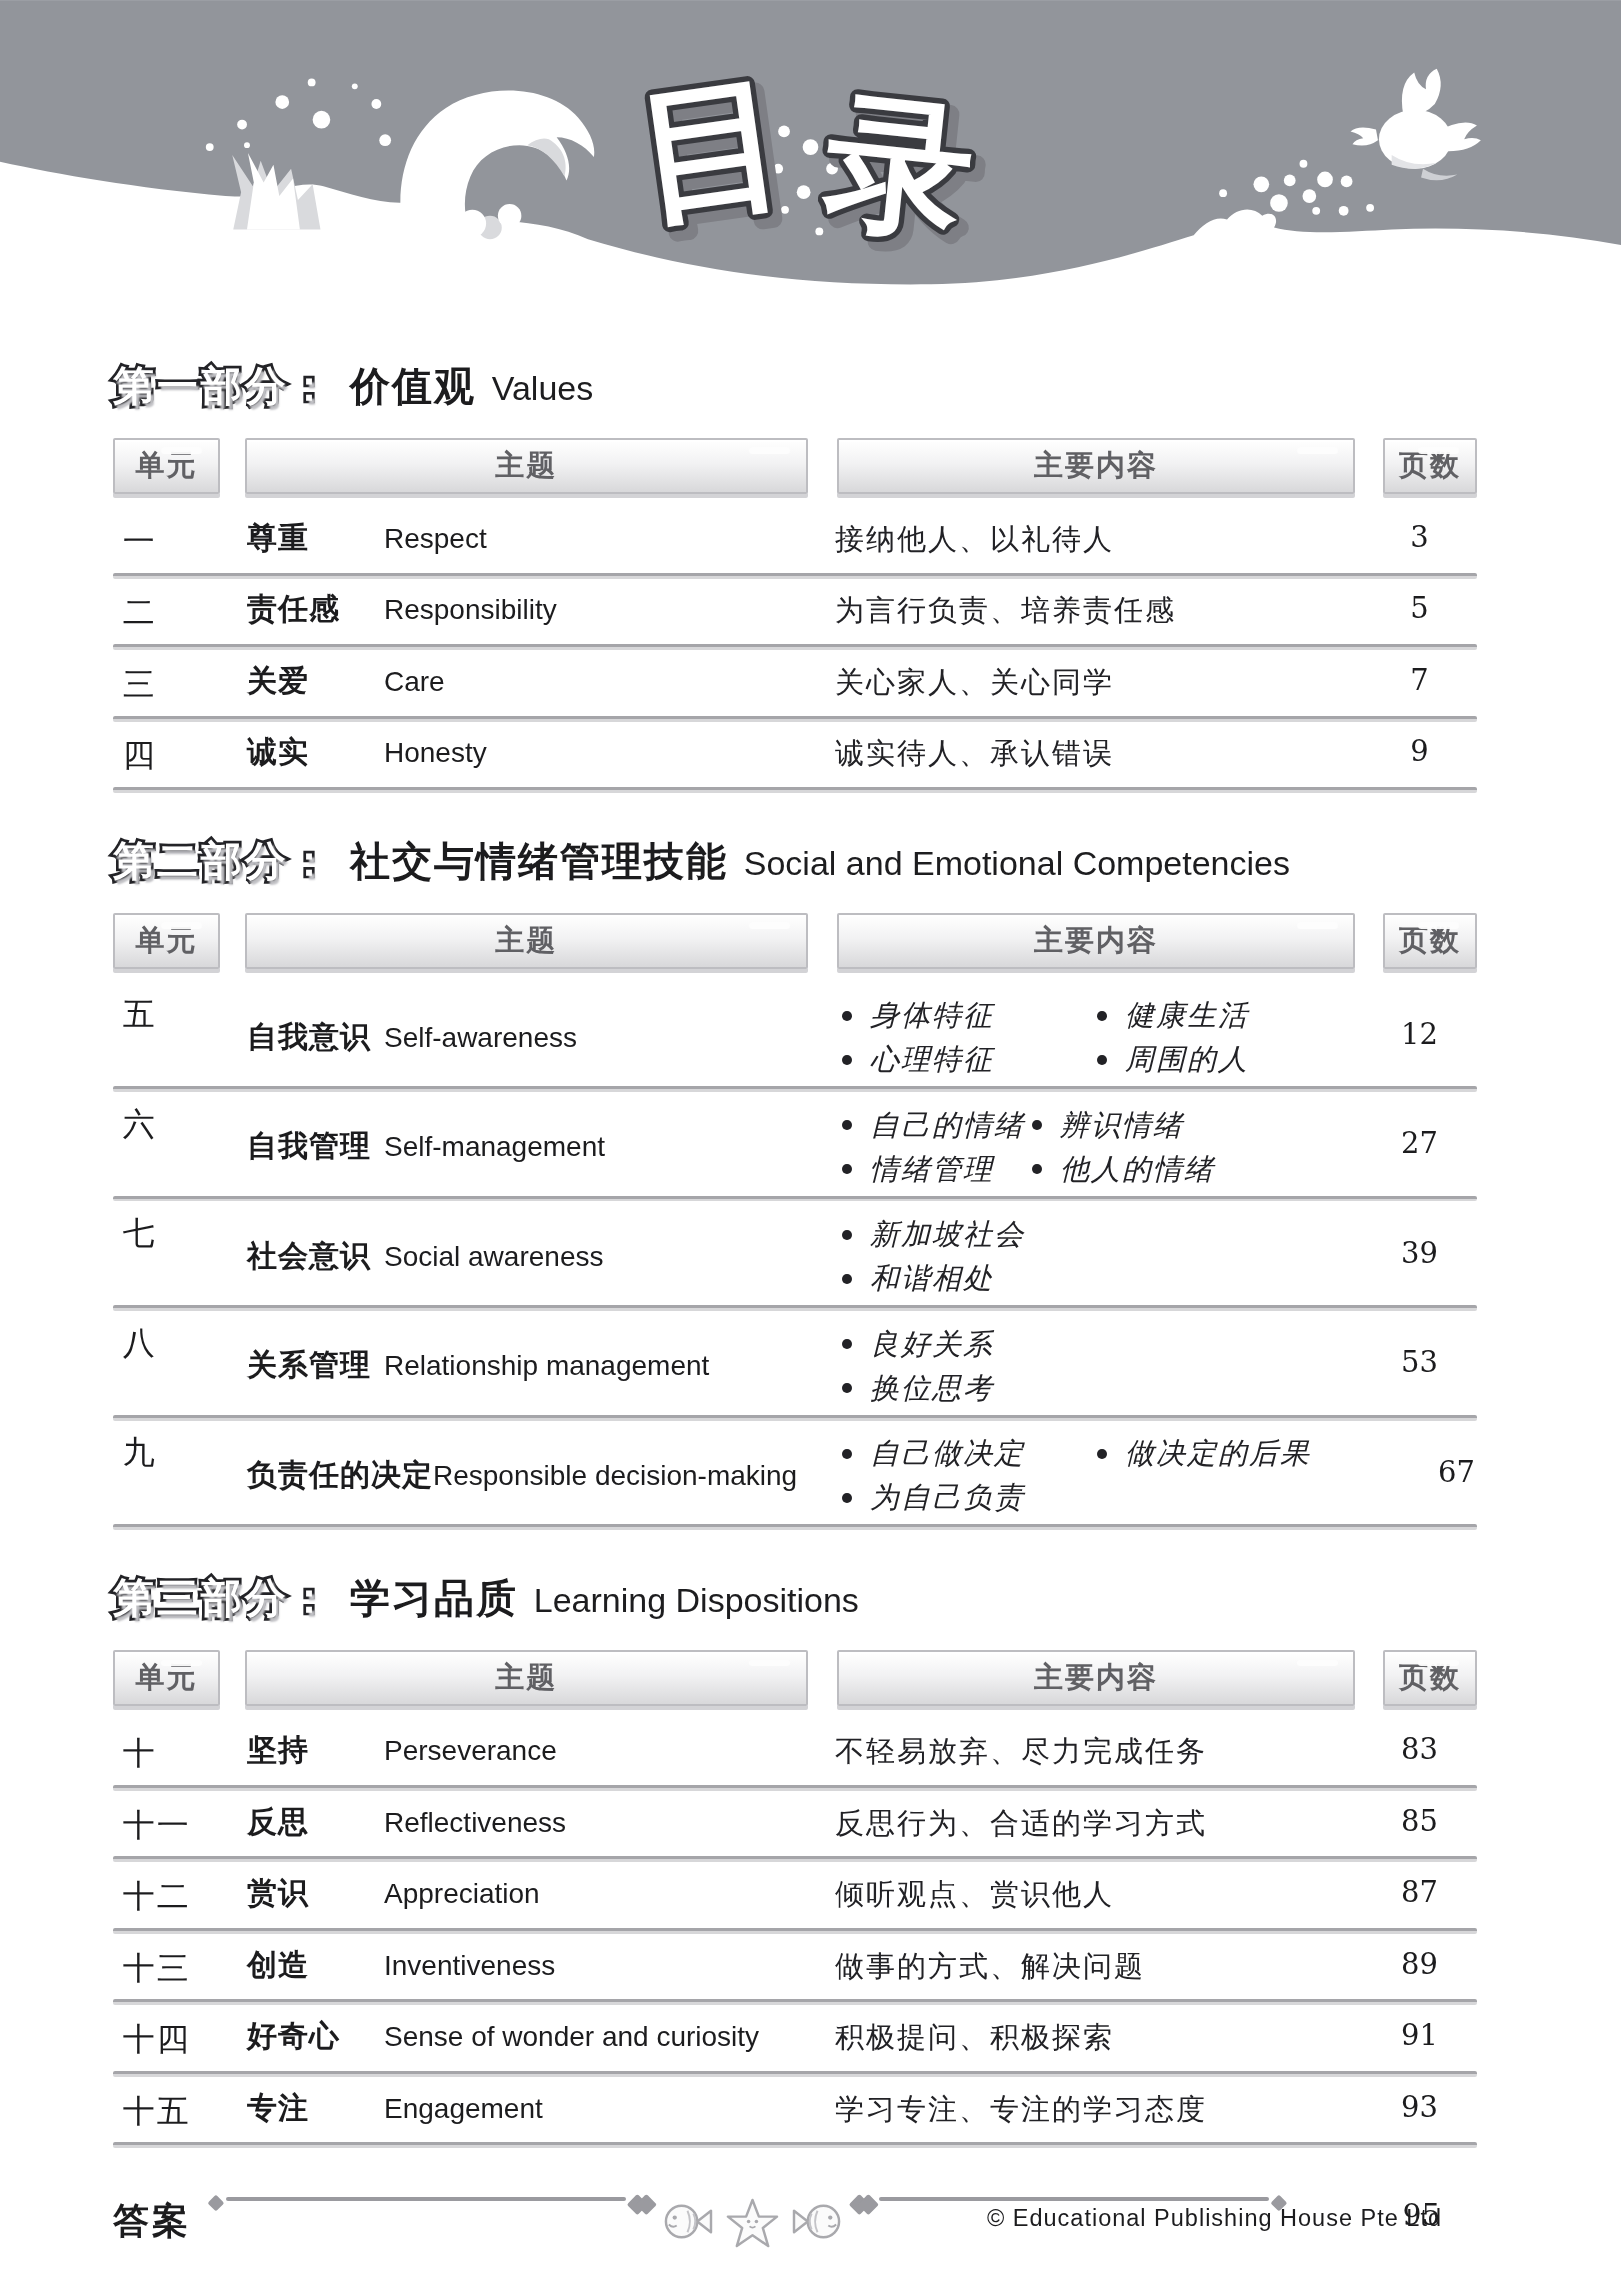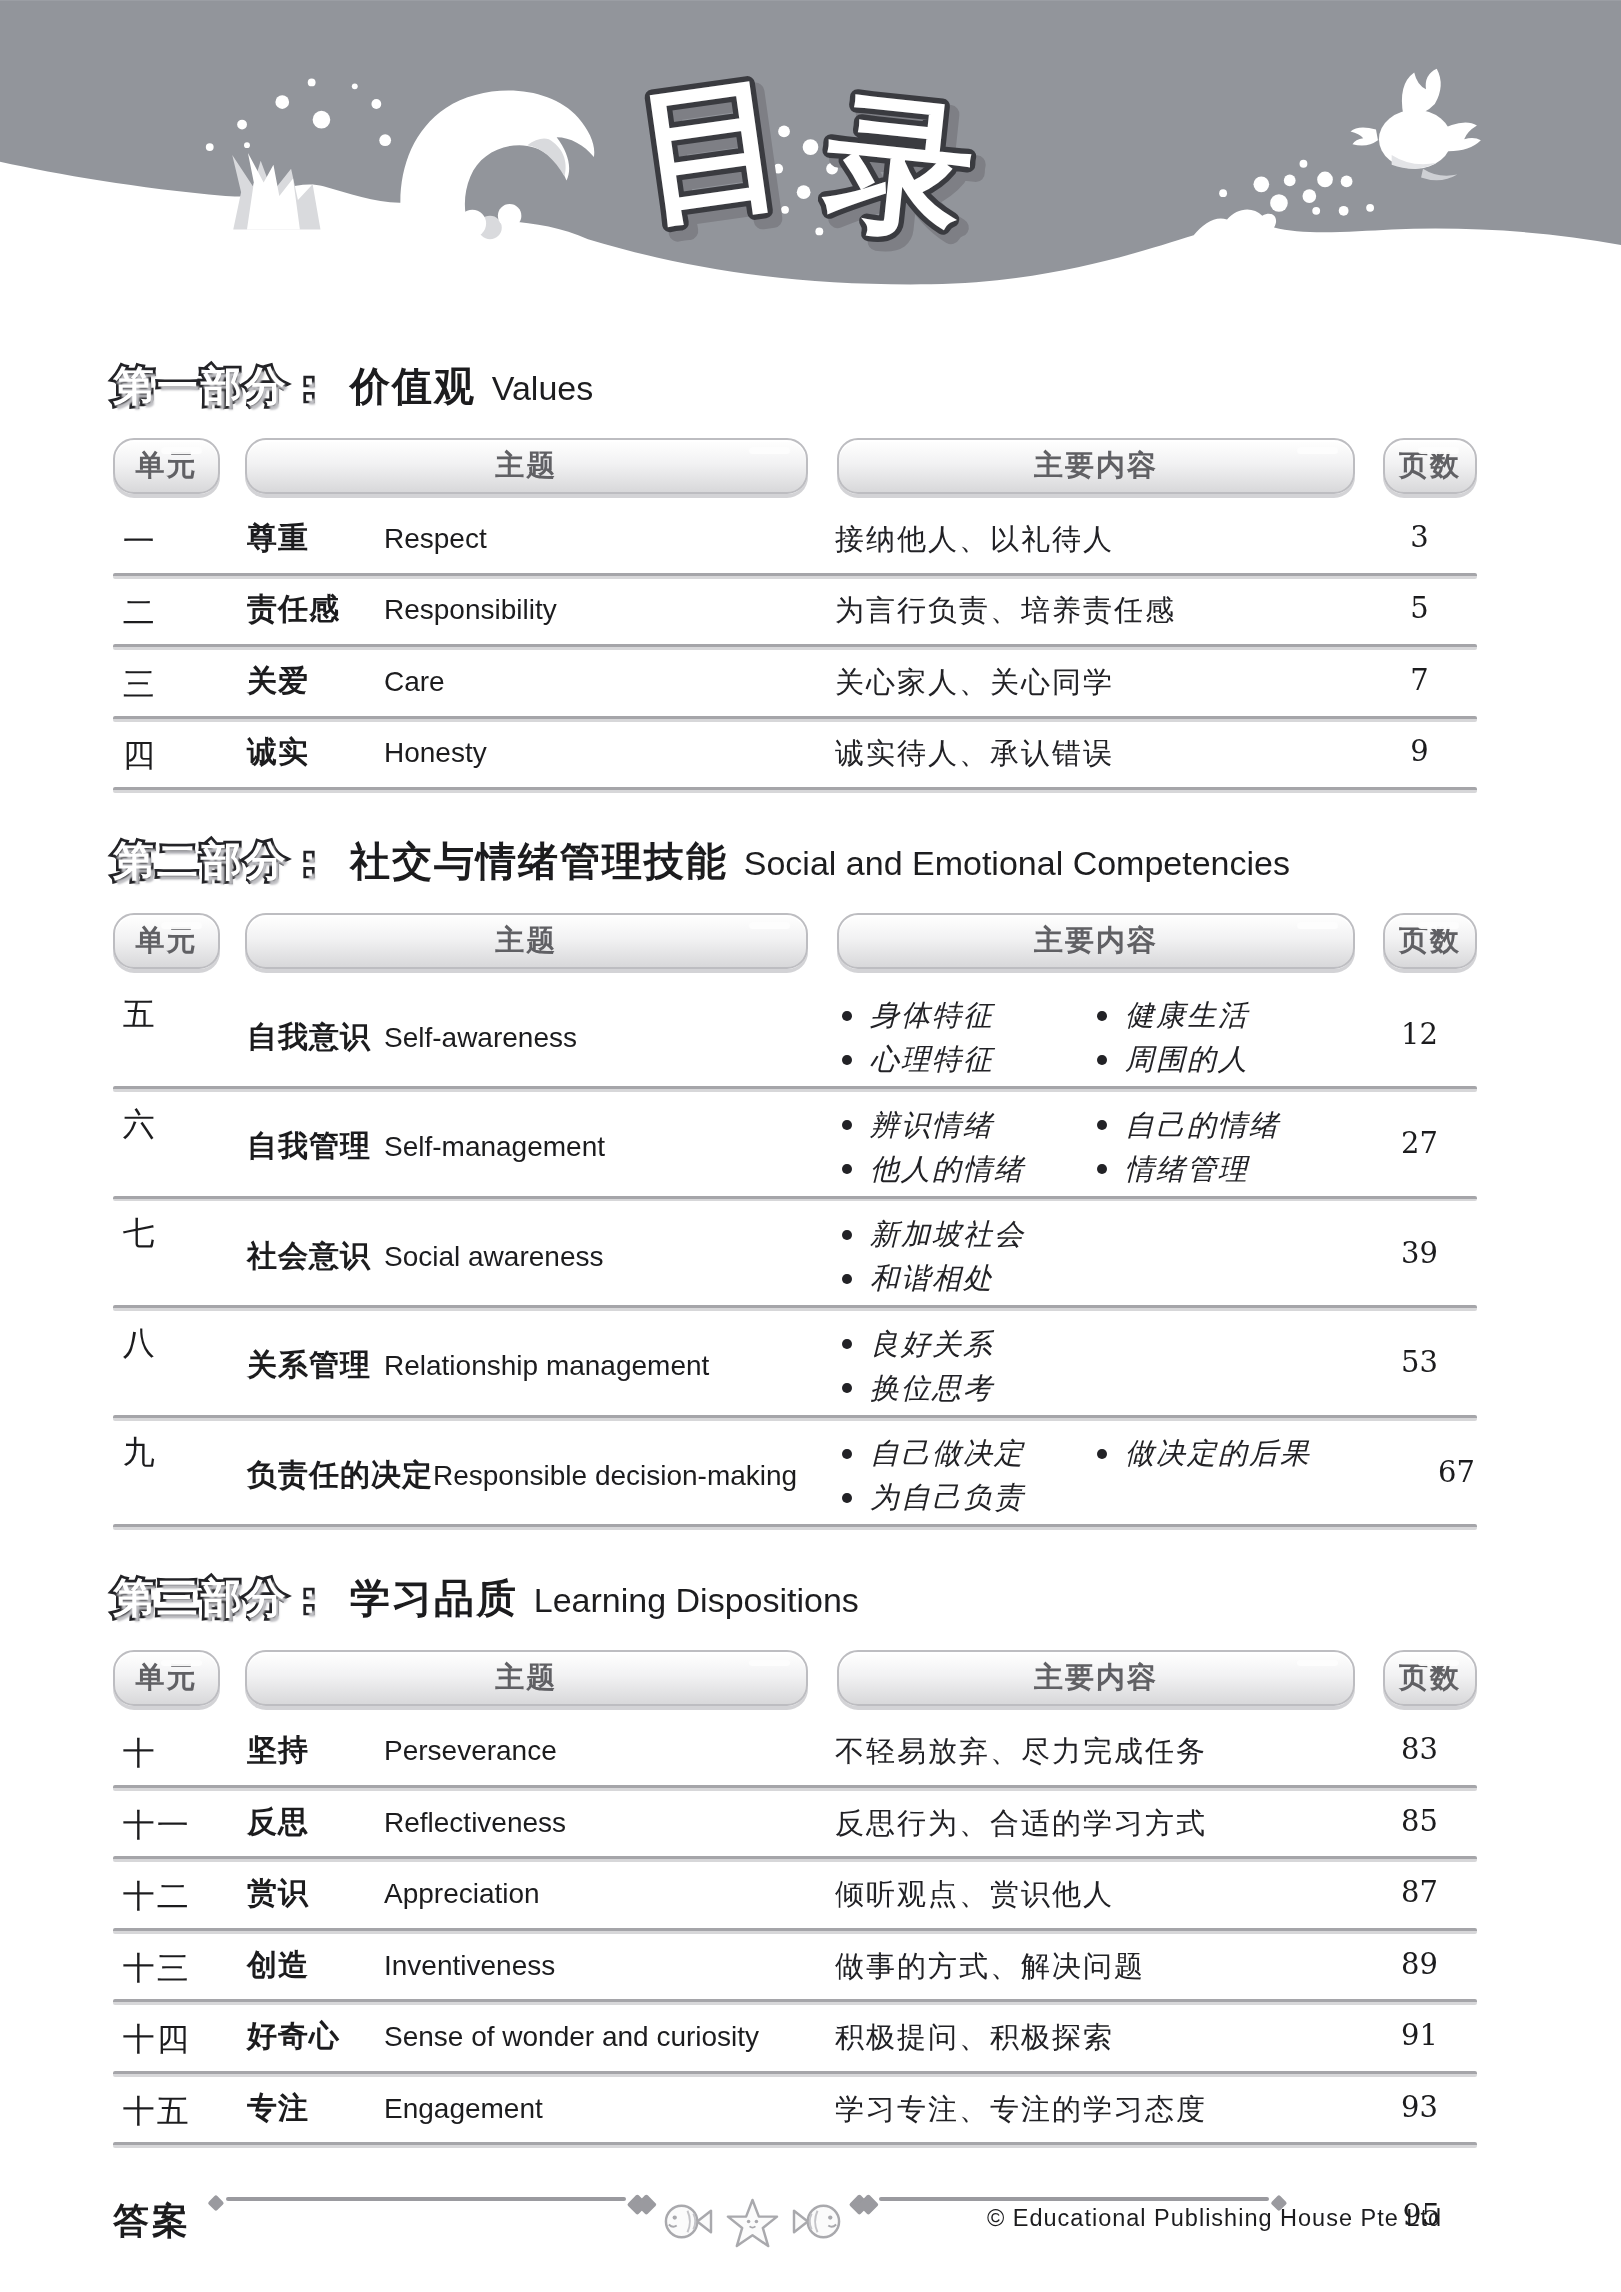--- a/index.html
+++ b/index.html
@@ -16,21 +16,21 @@
   .bubble {
     font-size:41px; font-weight:800; letter-spacing:2.9px;
     color:#fff; -webkit-text-stroke:5.4px #232327; paint-order:stroke fill;
     text-shadow:2.9px 3.9px 2px #c2c2c6; margin-right:17.6px; white-space:nowrap;
   }
   .pt-zh { font-size:40px; font-weight:800; letter-spacing:2px; margin-right:15.7px; white-space:nowrap; }
   .pt-en { font-size:34px; font-weight:400; color:#1d1d1f; white-space:nowrap; }
 
   .thead { display:flex; margin-bottom:13.7px; }
   .th {
-    position:relative; height:56px; border-radius:21px;
+    position:relative; height:56px; border-radius:2px;
     border:2px solid #bdbdc1;
     background:linear-gradient(180deg,#ffffff 0%,#f2f2f3 45%,#d8d8da 100%);
     box-shadow:0 3.9px 0 rgba(140,140,146,.38), inset 0 2px 0 #fff;
     display:flex; align-items:center; justify-content:center;
     font-size:29px; font-weight:700; color:#606064; letter-spacing:2px;
   }
   .th::after { content:""; position:absolute; right:15.7px; top:7.8px; width:41px; height:6.9px;
                background:#fdfdfd; border-radius:3.9px; opacity:.95; }
   .th-unit    { width:108px; }
   .th-topic   { width:568px; margin-left:24.5px; }
@@ -244,27 +244,27 @@
       </div>
       <div class="sep"></div>
 
       <div class="row tall">
         <div class="c-unit">六</div>
         <div class="c-topic" style="padding-top:25.5px;">
           <span class="t-zh">自我管理</span>
           <span class="t-en">Self-management</span>
         </div>
         <div class="c-content blists">
+          <ul class="blist col2">
+            <li class="kai">自己的情绪</li>
+            <li class="kai">情绪管理</li>
+          </ul>
           <ul class="blist">
             <li class="kai">辨识情绪</li>
             <li class="kai">他人的情绪</li>
-          </ul>
-          <ul class="blist col2">
-            <li class="kai">自己的情绪</li>
-            <li class="kai">情绪管理</li>
           </ul>
         </div>
         <div class="c-page" style="padding-top:25.5px;">27</div>
       </div>
       <div class="sep"></div>
 
       <div class="row tall">
         <div class="c-unit">七</div>
         <div class="c-topic" style="padding-top:25.5px;">
           <span class="t-zh">社会意识</span>

